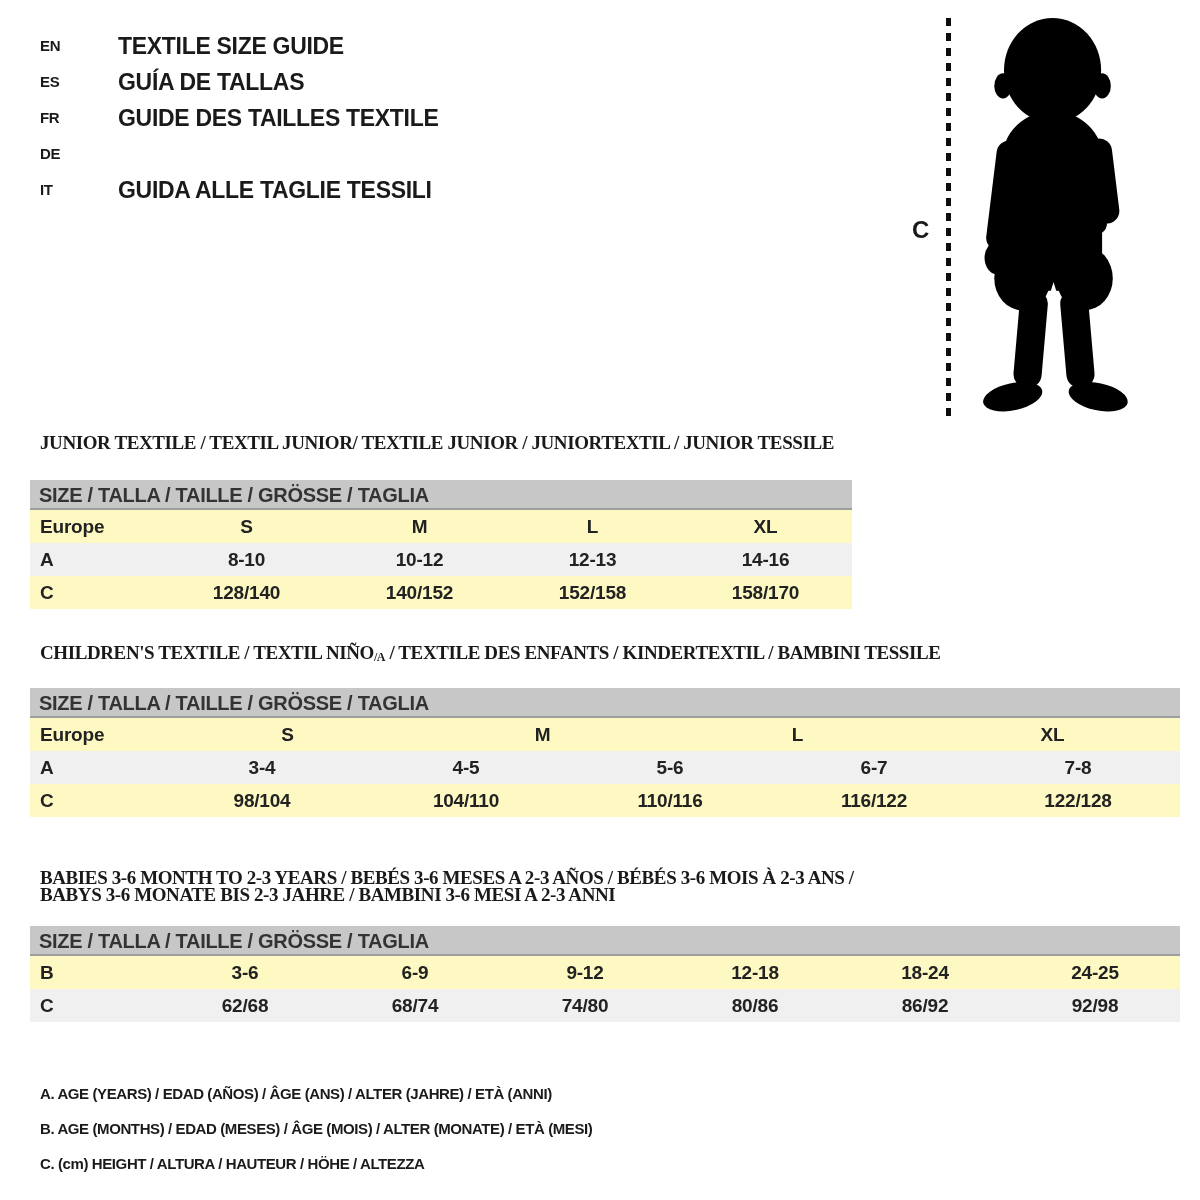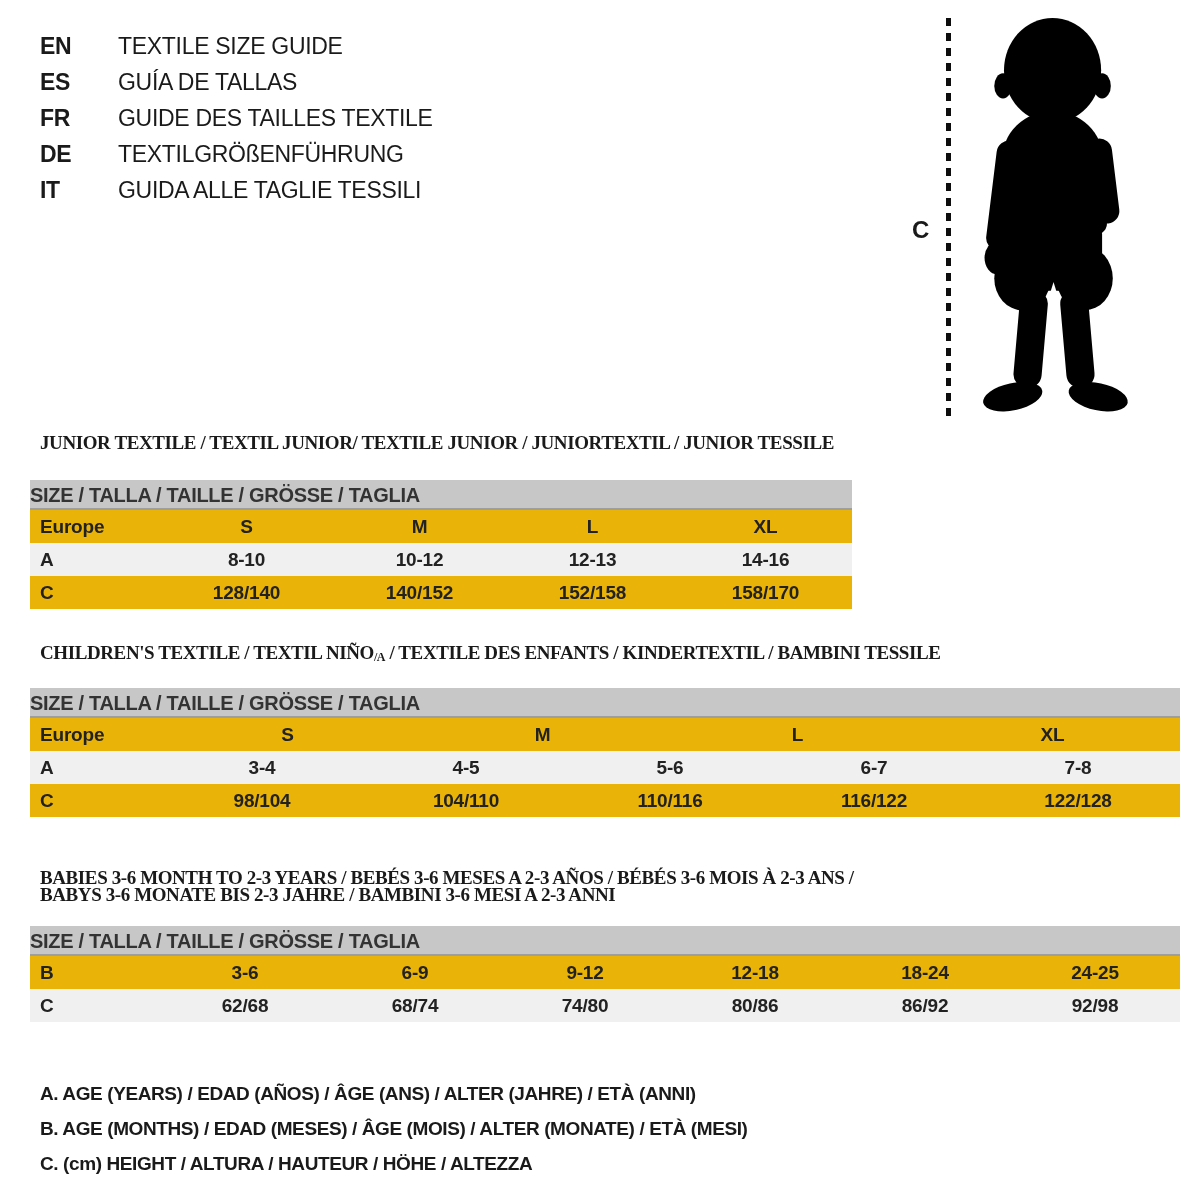--- a/index.html
+++ b/index.html
@@ -4,53 +4,53 @@
 <style>
   html,body{margin:0;padding:0;background:#ffffff;}
   .page{
     position:relative;width:1200px;height:1200px;overflow:hidden;
     background:#ffffff;color:#1a1a1a;
     font-family:"Liberation Sans","DejaVu Sans",sans-serif;
   }
   
   .languages{position:absolute;top:28px;left:40px;}
   .lang-row{display:flex;height:36px;line-height:36px;}
-  .lang-code{width:78px;font-size:23px;font-weight:700;letter-spacing:-0.3px;}
-  .lang-label{font-size:23px;font-weight:400;letter-spacing:-0.3px;white-space:nowrap;}
+  .lang-code{width:78px;font-size:15px;font-weight:700;letter-spacing:-0.3px;}
+  .lang-label{font-size:23px;font-weight:700;letter-spacing:-0.3px;white-space:nowrap;}
   
   .figure{position:absolute;top:0;left:0;width:1200px;height:440px;pointer-events:none;}
   .measure-label{position:absolute;left:912px;top:216px;font-size:24px;font-weight:700;}
   .dotted-line{
     position:absolute;left:946px;top:18px;width:5px;height:400px;
     background:repeating-linear-gradient(180deg,#0d0d0d 0 8px,transparent 8px 15px);
   }
   .baby-svg{position:absolute;left:962px;top:14px;width:185px;height:408px;}
   
   .sec-title{
     position:absolute;left:40px;font-size:19px;font-weight:700;
     letter-spacing:-0.4px;white-space:nowrap;line-height:24px;font-family:Liberation Serif, serif;
   }
   .sec-title sub{font-size:12px;position:relative;bottom:-2px;vertical-align:baseline;}
   
   .table{position:absolute;left:30px;}
   .size-bar{
     height:30px;line-height:30px;background:#c7c7c7;border-bottom:2px solid #9e9e9e;
     font-size:20px;font-weight:700;letter-spacing:-0.3px;color:#333333;
-    box-sizing:border-box;
+    padding-left:9px;box-sizing:border-box;
   }
-  .trow{display:flex;height:33px;line-height:33px;background:#eab308;}
+  .trow{display:flex;height:33px;line-height:33px;background:#fef9c3;}
   .trow.shaded{background:#f0f0f0;}
   .cell{flex:1;text-align:center;font-size:19px;font-weight:700;letter-spacing:-0.2px;color:#222222;}
   .cell.lab{flex:0 0 130px;text-align:left;padding-left:10px;box-sizing:border-box;}
   .t-junior{width:822px;top:480px;}
   .t-children{width:1150px;top:688px;}
   .t-babies{width:1150px;top:926px;}
   
   .legend{position:absolute;top:1076px;left:40px;}
-  .legend-line{height:35px;line-height:35px;font-size:19px;font-weight:700;letter-spacing:-0.4px;white-space:nowrap;}
+  .legend-line{height:35px;line-height:35px;font-size:15px;font-weight:700;letter-spacing:-0.4px;white-space:nowrap;}
 </style>
 </head>
 <body>
 
 <div class="page">
 
   <div class="languages">
     <div class="lang-row">
       <span class="lang-code">EN</span>
       <span class="lang-label">TEXTILE SIZE GUIDE</span>
@@ -58,21 +58,20 @@
     <div class="lang-row">
       <span class="lang-code">ES</span>
       <span class="lang-label">GUÍA DE TALLAS</span>
     </div>
     <div class="lang-row">
       <span class="lang-code">FR</span>
       <span class="lang-label">GUIDE DES TAILLES TEXTILE</span>
     </div>
     <div class="lang-row">
       <span class="lang-code">DE</span>
-      <span class="lang-label">TEXTILGRÖßENFÜHRUNG</span>
     </div>
     <div class="lang-row">
       <span class="lang-code">IT</span>
       <span class="lang-label">GUIDA ALLE TAGLIE TESSILI</span>
     </div>
   </div>
 
   <div class="figure">
     <span class="measure-label">C</span>
     <div class="dotted-line"></div>

